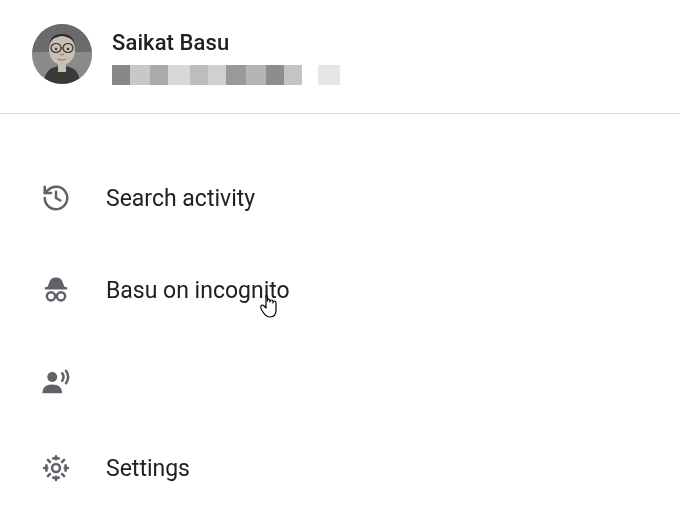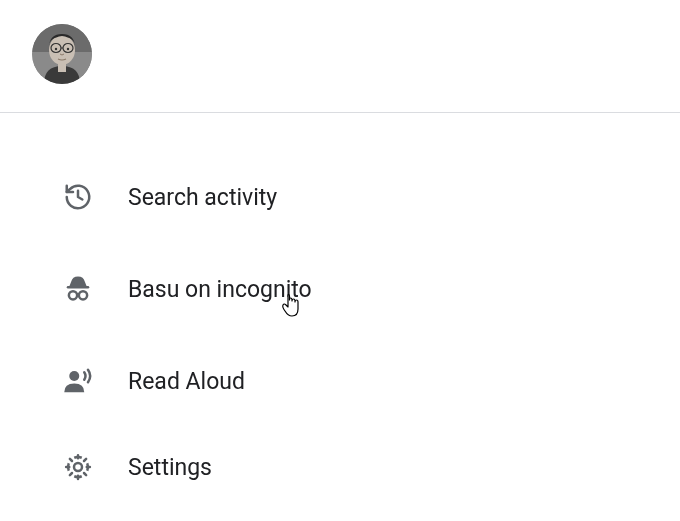--- a/index.html
+++ b/index.html
@@ -51,21 +51,20 @@
       height: 20px;
       display: inline-block;
     }
     .divider {
       border: none;
       border-top: 1px solid #dadce0;
       margin: 0;
     }
     .menu-list {
       padding: 38px 0 0 0;
-      margin-left: 22px;
     }
     .menu-item {
       display: flex;
       align-items: center;
       padding: 0 0 0 40px;
       height: 92px;
       cursor: pointer;
       position: relative;
     }
     .menu-item:last-child {
@@ -120,20 +119,37 @@
         <line x1="29" y1="24" x2="31" y2="24" stroke="#333" stroke-width="1.2"></line>
         <ellipse cx="24" cy="25" rx="1.2" ry="1.2" fill="#333"></ellipse>
         <ellipse cx="36" cy="25" rx="1.2" ry="1.2" fill="#333"></ellipse>
         <path d="M 28 30 Q 30 32 32 30" stroke="#8a7a6a" stroke-width="1" fill="none"></path>
         <path d="M 26 35 Q 30 37 34 35" stroke="#8a7a6a" stroke-width="1.2" fill="none"></path>
         <path d="M 12 60 Q 12 42 30 42 Q 48 42 48 60 Z" fill="#3a3a3a"></path>
         <rect x="26" y="40" width="8" height="8" fill="#c9bfb4"></rect>
       </g>
     </svg>
   </div>
+  <div class="profile-info">
+    <div class="profile-name">Saikat Basu</div>
+    <div class="profile-email-blur">
+      <span class="blur-block" style="width:18px;background:#888;"></span>
+      <span class="blur-block" style="width:20px;background:#c8c8c8;"></span>
+      <span class="blur-block" style="width:18px;background:#aaa;"></span>
+      <span class="blur-block" style="width:22px;background:#d8d8d8;"></span>
+      <span class="blur-block" style="width:18px;background:#bdbdbd;"></span>
+      <span class="blur-block" style="width:18px;background:#d0d0d0;"></span>
+      <span class="blur-block" style="width:20px;background:#999;"></span>
+      <span class="blur-block" style="width:20px;background:#b5b5b5;"></span>
+      <span class="blur-block" style="width:18px;background:#8d8d8d;"></span>
+      <span class="blur-block" style="width:18px;background:#c4c4c4;"></span>
+      <span class="blur-block" style="width:16px;background:#fff;"></span>
+      <span class="blur-block" style="width:22px;background:#e6e6e6;"></span>
+    </div>
+  </div>
 </div>
 
 <hr class="divider">
 
 <div class="menu-list">
 
   <div class="menu-item">
     <span class="menu-icon">
       <svg viewBox="0 0 24 24" fill="none" stroke="#5f6368" stroke-width="2" stroke-linecap="round" stroke-linejoin="round">
         <path d="M3 12a9 9 0 1 0 2.64-6.36L3 8"></path>
@@ -164,21 +180,20 @@
 
   <div class="menu-item">
     <span class="menu-icon">
       <svg viewBox="0 0 24 24" fill="#5f6368">
         <circle cx="9" cy="8" r="4"></circle>
         <path d="M 1 21 Q 1 14 9 14 Q 17 14 17 21 Z"></path>
         <path d="M 17 5 Q 19 8 17 11" fill="none" stroke="#5f6368" stroke-width="2" stroke-linecap="round"></path>
         <path d="M 20 3 Q 23.5 8 20 13" fill="none" stroke="#5f6368" stroke-width="2" stroke-linecap="round"></path>
       </svg>
     </span>
-    <span class="menu-label">Read Aloud</span>
   </div>
 
   <div class="menu-item">
     <span class="menu-icon">
       <svg viewBox="0 0 24 24" fill="none" stroke="#5f6368" stroke-width="2">
         <circle cx="12" cy="12" r="3.2"></circle>
         <path d="M12 2.5 L12 5 M12 19 L12 21.5 M21.5 12 L19 12 M5 12 L2.5 12 M18.5 5.5 L16.8 7.2 M7.2 16.8 L5.5 18.5 M18.5 18.5 L16.8 16.8 M7.2 7.2 L5.5 5.5" stroke-linecap="round"></path>
         <path d="M19.4 15 a8 8 0 0 0 0-6 M4.6 9 a8 8 0 0 0 0 6 M15 4.6 a8 8 0 0 0-6 0 M9 19.4 a8 8 0 0 0 6 0" stroke-width="2"></path>
       </svg>
     </span>

